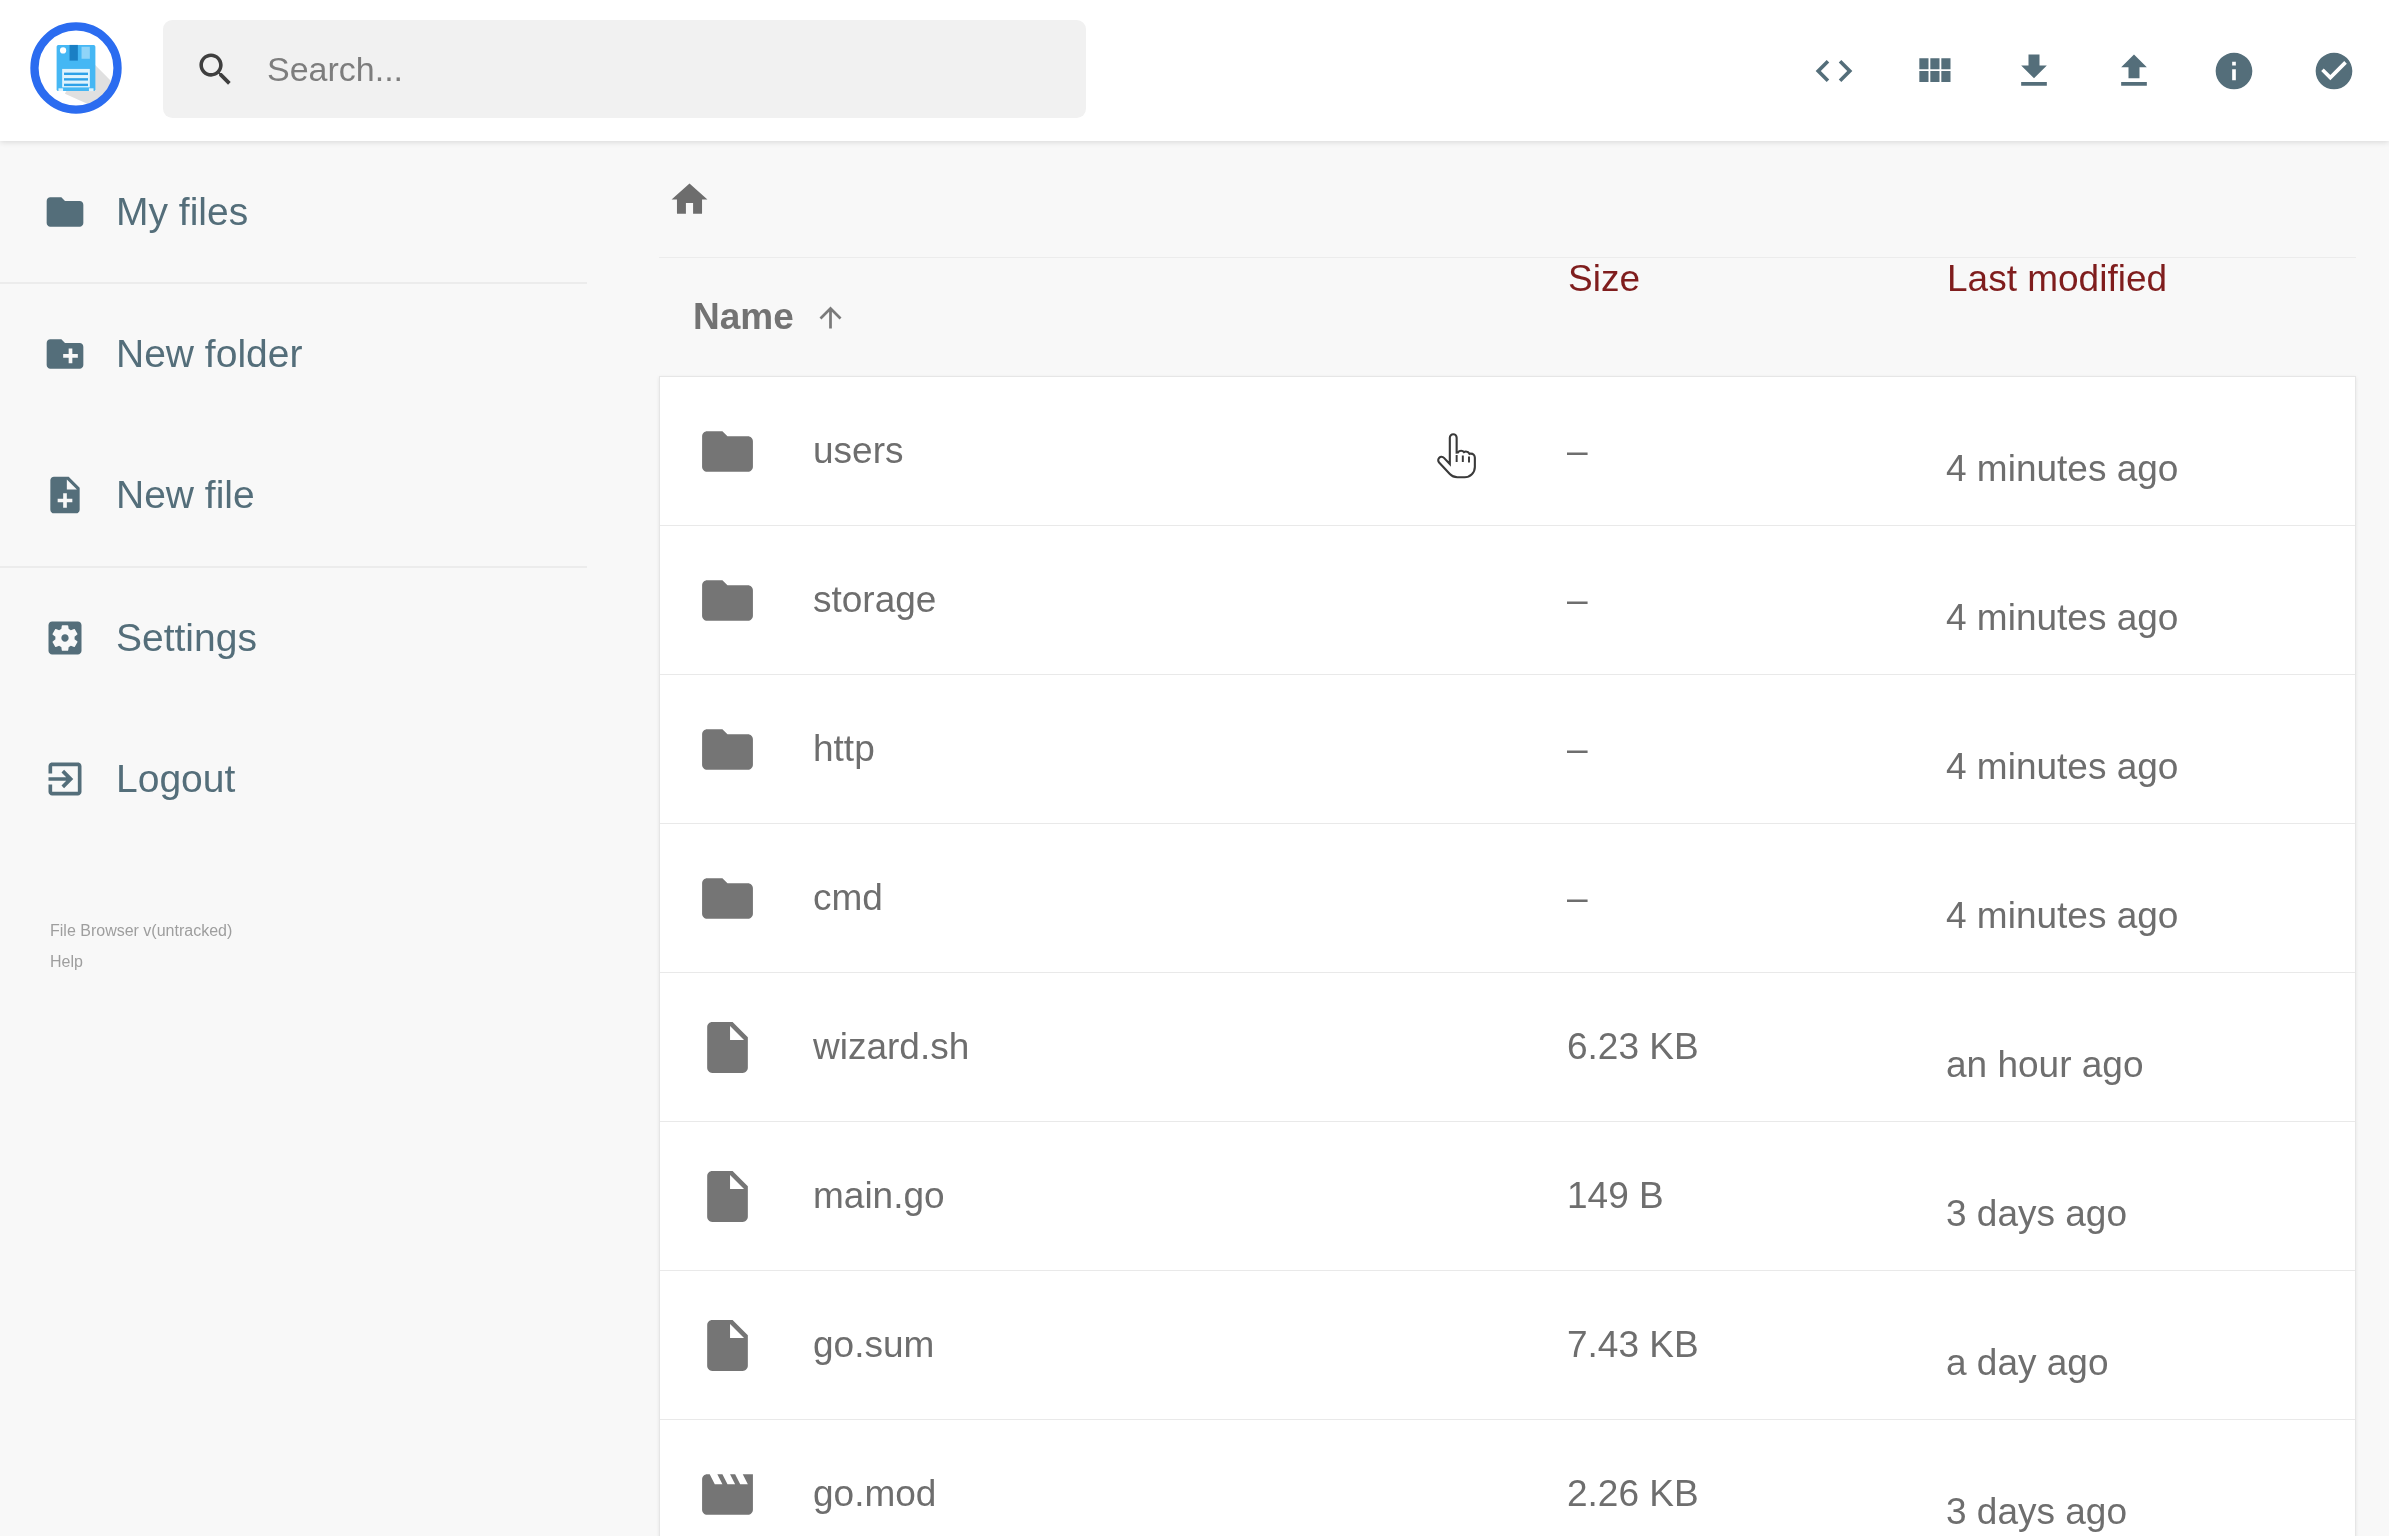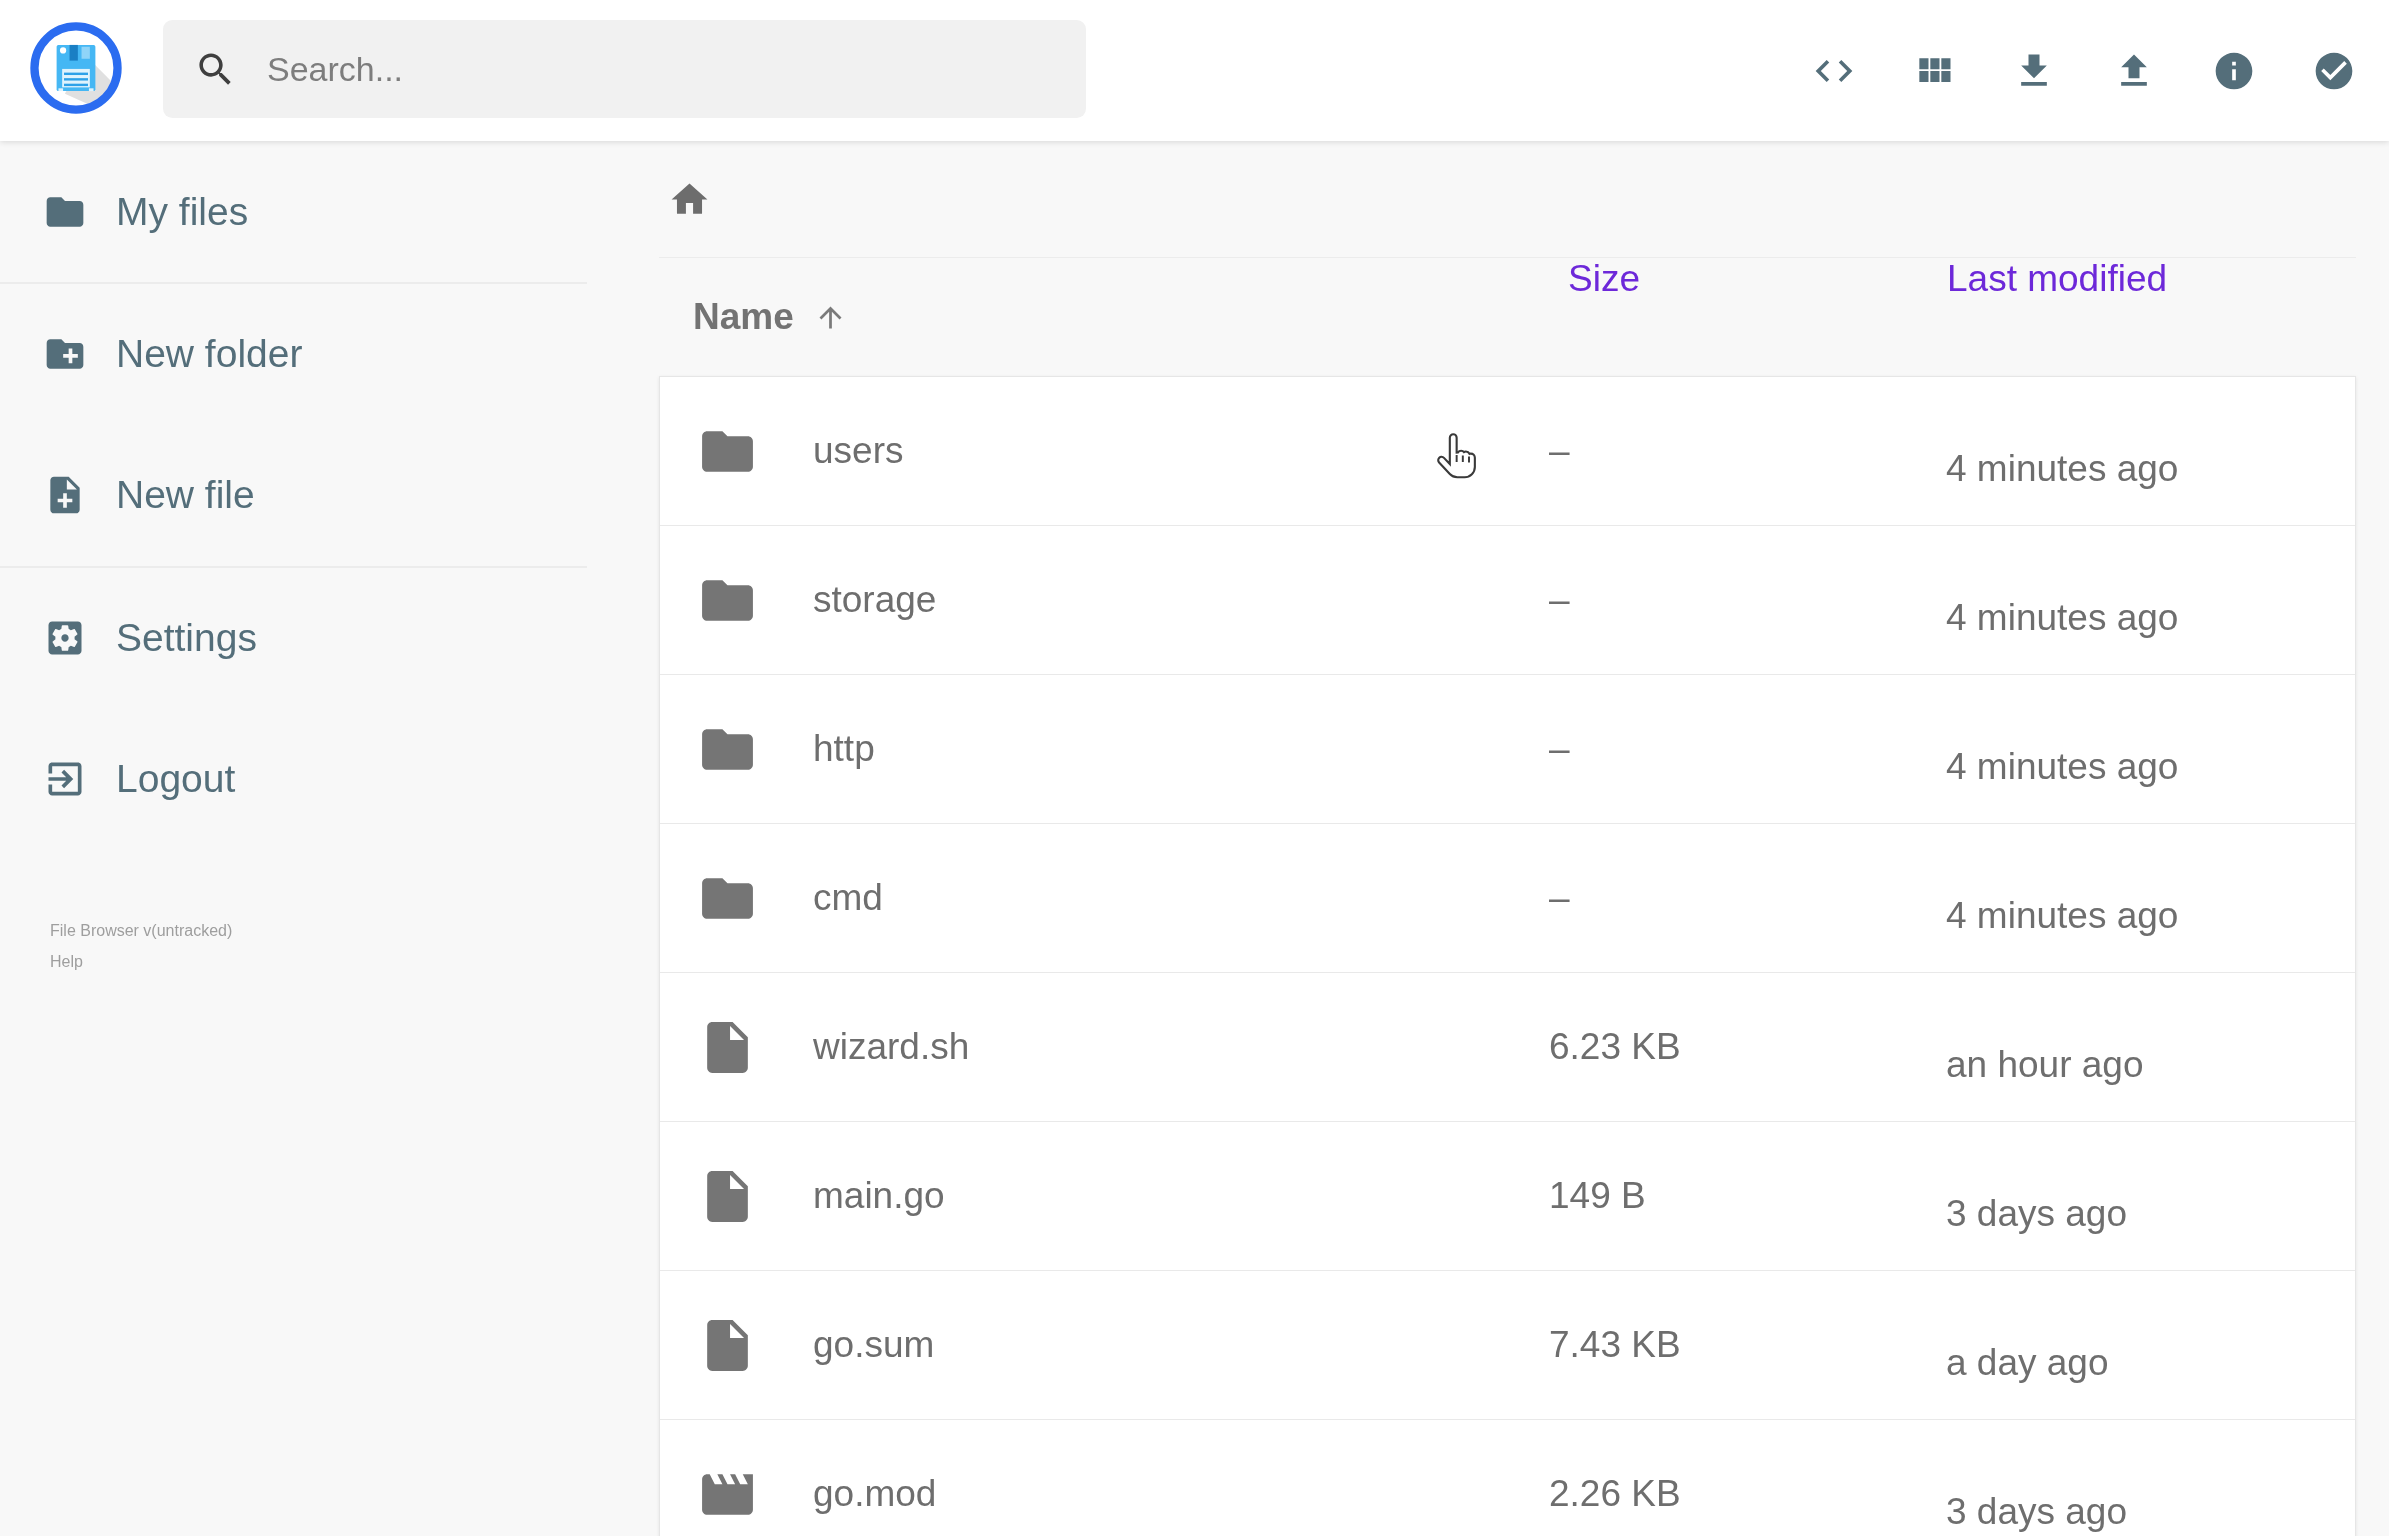--- a/index.html
+++ b/index.html
@@ -44,29 +44,29 @@
   
   .main{position:absolute;left:587px;top:141px;right:0;bottom:0;padding:0 33px 0 72px;}
   .breadcrumb{height:117px;display:flex;align-items:center;padding-left:9.3px;
     border-bottom:1.9px solid #ececec;box-sizing:border-box;}
   .breadcrumb svg{width:43px;height:43px;cursor:pointer;}
   .breadcrumb path{fill:#6d6d6d;}
   .listheader{height:118px;display:flex;}
   .col-name{flex:1 1 auto;display:flex;align-items:center;padding-left:34px;box-sizing:border-box;}
   .col-size{width:379px;flex:0 0 auto;}
   .col-mod{width:409px;flex:0 0 auto;}
-  .listheader .hdr{font-size:37px;color:#6d28d9;}
+  .listheader .hdr{font-size:37px;color:#7f1d1d;}
   .listheader .hdr.bold{font-weight:bold;color:#737373;}
   .sort-arrow{width:33px;height:33px;margin-left:20.4px;}
   .sort-arrow path{fill:#7a7a7a;}
   
   .card{background:#ffffff;border:0.9px solid #e6e6e6;border-bottom:none;
     box-shadow:0 0.9px 3.7px rgba(0,0,0,.08);}
   .row{height:148px;display:flex;align-items:center;border-bottom:1.9px solid #e9e9e9;
-    background:#fff;cursor:pointer;gap:18px;}
+    background:#fff;cursor:pointer;}
   .row .cell-name{flex:1 1 auto;display:flex;align-items:center;}
   .row .cell-size{width:379px;flex:0 0 auto;}
   .row .cell-mod{width:409px;flex:0 0 auto;margin-top:36px;}
   .row-icon{width:61px;height:61px;margin-left:37px;flex:0 0 auto;}
   .row-icon path{fill:#757575;}
   .row-name{margin-left:55px;font-size:37px;color:#6e6e6e;}
   .row-size,.row-mod{font-size:37px;color:#6e6e6e;}
   
   .cursor{position:absolute;left:1430px;top:431px;width:52px;height:57px;z-index:50;pointer-events:none;}
 </style>

